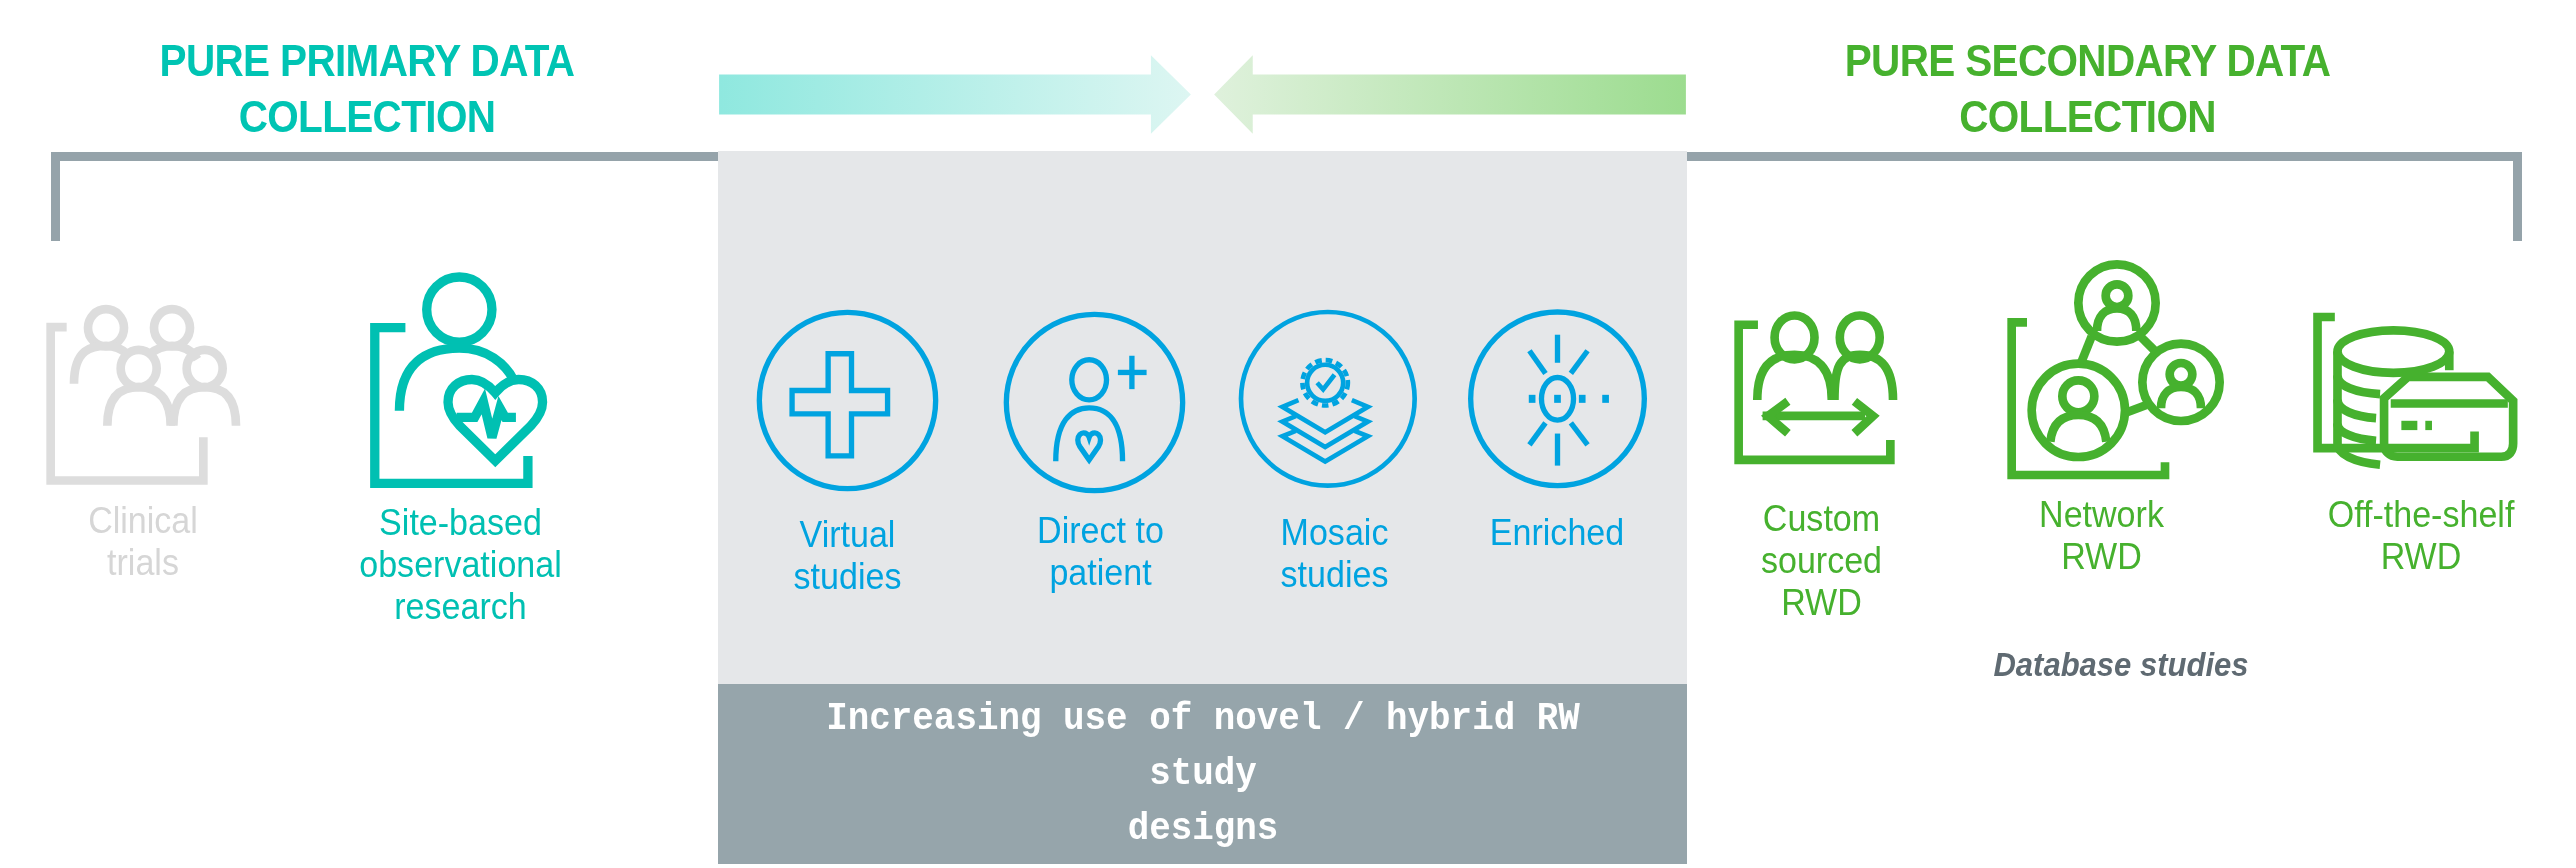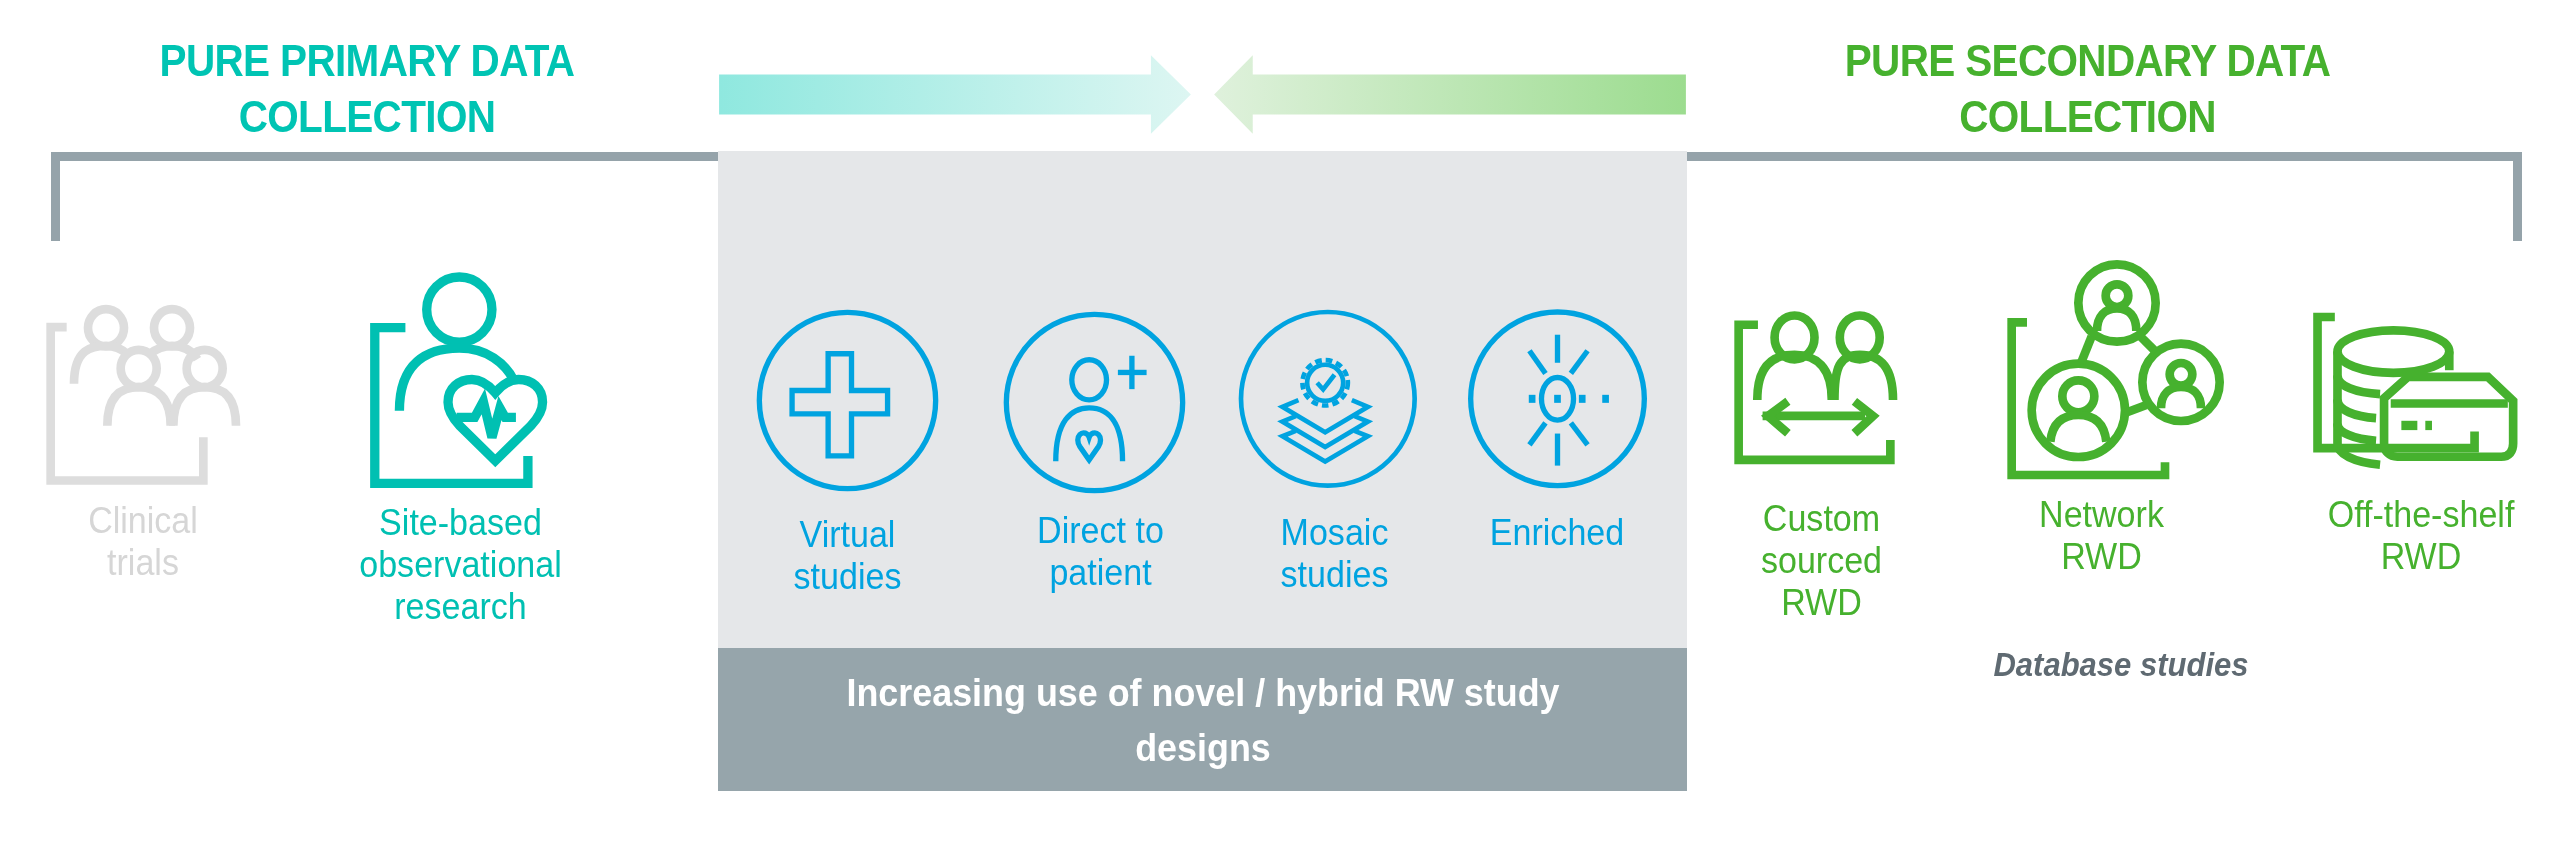--- a/index.html
+++ b/index.html
@@ -4,22 +4,22 @@
 <style>
   html, body { margin:0; padding:0; background:#ffffff; }
   body { width:2576px; height:868px; position:relative; overflow:hidden;
          font-family:"Liberation Sans", sans-serif; }
   .hdr { position:absolute; font-weight:bold; font-size:44px; line-height:56px;
          text-align:center; letter-spacing:-0.7px; transform:scaleX(0.92); transform-origin:center top; }
   .hdr.primary { color:#00C4B3; left:100px; width:534px; top:33px; }
   .hdr.secondary { color:#46B12E; left:1754px; width:667px; top:33px; }
   .bar { position:absolute; background:#95A3AA; }
   .panel { position:absolute; left:718px; top:151px; width:969px; height:533px; background:#E5E7E9; }
-  .banner { position:absolute; left:718px; top:648px; width:969px; height:143px; background:#96A5AB;
-            display:flex; align-items:center; justify-content:center; }
+  .banner { position:absolute; left:718px; top:684px; width:969px; height:180px; background:#96A5AB;
+            display:flex; align-items:center; justify-content:center;font-family:Liberation Mono, monospace; }
   .banner span { color:#ffffff; font-weight:bold; font-size:39px; line-height:55px; text-align:center;
                  width:934px; display:block; transform:scaleX(0.92); }
   .label { position:absolute; text-align:center; font-size:37px; line-height:42px; transform:scaleX(0.92); }
   .lbl-faded { color:#D6D6D6; }
   .lbl-teal { color:#00C0B2; }
   .lbl-blue { color:#00A3E0; }
   .lbl-green { color:#46B12E; }
   .db { position:absolute; left:1934px; top:646px; width:374px; text-align:center; color:#5F6A72;
         font-weight:bold; font-style:italic; font-size:33px; transform:scaleX(0.94); }
   svg.icon { position:absolute; overflow:visible; }

